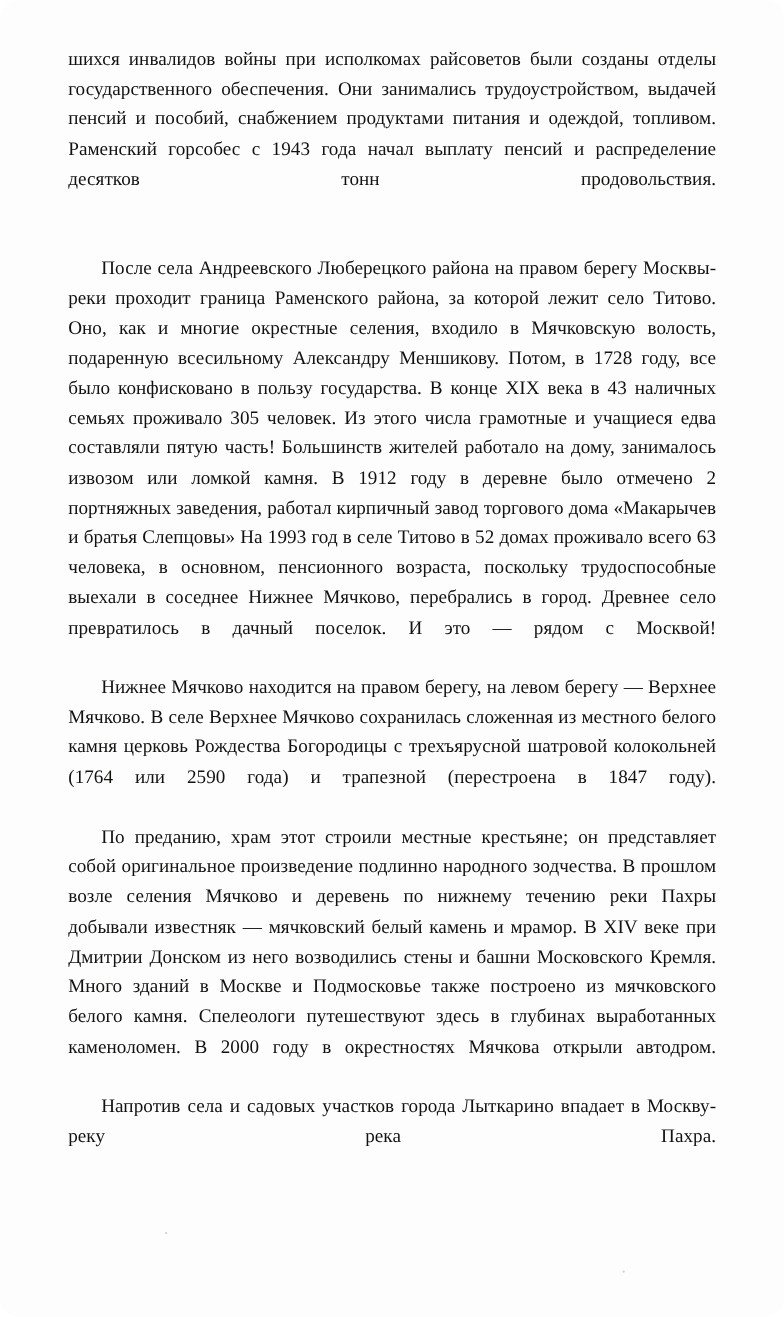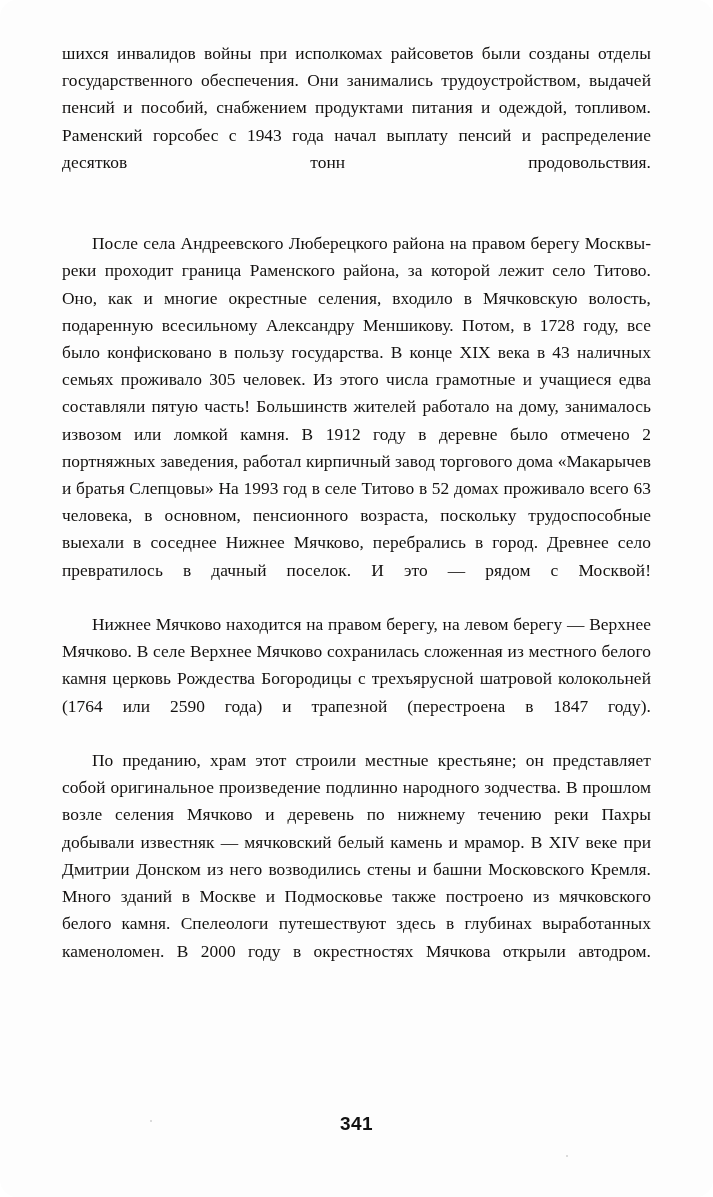--- a/index.html
+++ b/index.html
@@ -79,21 +79,21 @@
   <div class="text-block">
 
     <p class="para first gap-after">шихся инвалидов войны при исполкомах райсоветов были созданы отделы государственного обеспечения. Они занимались трудоустройством, выдачей пенсий и пособий, снабжением продуктами питания и одеждой, топливом. Раменский горсобес с 1943 года начал выплату пенсий и распределение десятков тонн продовольствия.</p>
 
     <p class="para indent">После села Андреевского Люберецкого района на правом берегу Москвы-реки проходит граница Раменского района, за которой лежит село Титово. Оно, как и многие окрестные селения, входило в Мячковскую волость, подаренную всесильному Александру Меншикову. Потом, в 1728 году, все было конфисковано в пользу государства. В конце XIX века в 43 наличных семьях проживало 305 человек. Из этого числа грамотные и учащиеся едва составляли пятую часть! Большинств жителей работало на дому, занималось извозом или ломкой камня. В 1912 году в деревне было отмечено 2 портняжных заведения, работал кирпичный завод торгового дома «Макарычев и братья Слепцовы» На 1993 год в селе Титово в 52 домах проживало всего 63 человека, в основном, пенсионного возраста, поскольку трудоспособные выехали в соседнее Нижнее Мячково, перебрались в город. Древнее село превратилось в дачный поселок. И это — рядом с Москвой!</p>
 
     <p class="para indent">Нижнее Мячково находится на правом берегу, на левом берегу — Верхнее Мячково. В селе Верхнее Мячково сохранилась сложенная из местного белого камня церковь Рождества Богородицы с трехъярусной шатровой колокольней (1764 или 2590 года) и трапезной (перестроена в 1847 году).</p>
 
     <p class="para indent">По преданию, храм этот строили местные крестьяне; он представляет собой оригинальное произведение подлинно народного зодчества. В прошлом возле селения Мячково и деревень по нижнему течению реки Пахры добывали известняк — мячковский белый камень и мрамор. В XIV веке при Дмитрии Донском из него возводились стены и башни Московского Кремля. Много зданий в Москве и Подмосковье также построено из мячковского белого камня. Спелеологи путешествуют здесь в глубинах выработанных каменоломен. В 2000 году в окрестностях Мячкова открыли автодром.</p>
 
+    <p class="para indent">Напротив села и садовых участков города Лыткарино впадает в Москву-реку река Пахра.</p>
 
   </div>
 
-  <div class="page-number">341</div>
 
   <span class="speck" style="left:566px; top:1155px;"></span>
   <span class="speck" style="left:150px; top:1120px;"></span>
 
 </div>
 
 </body></html>

